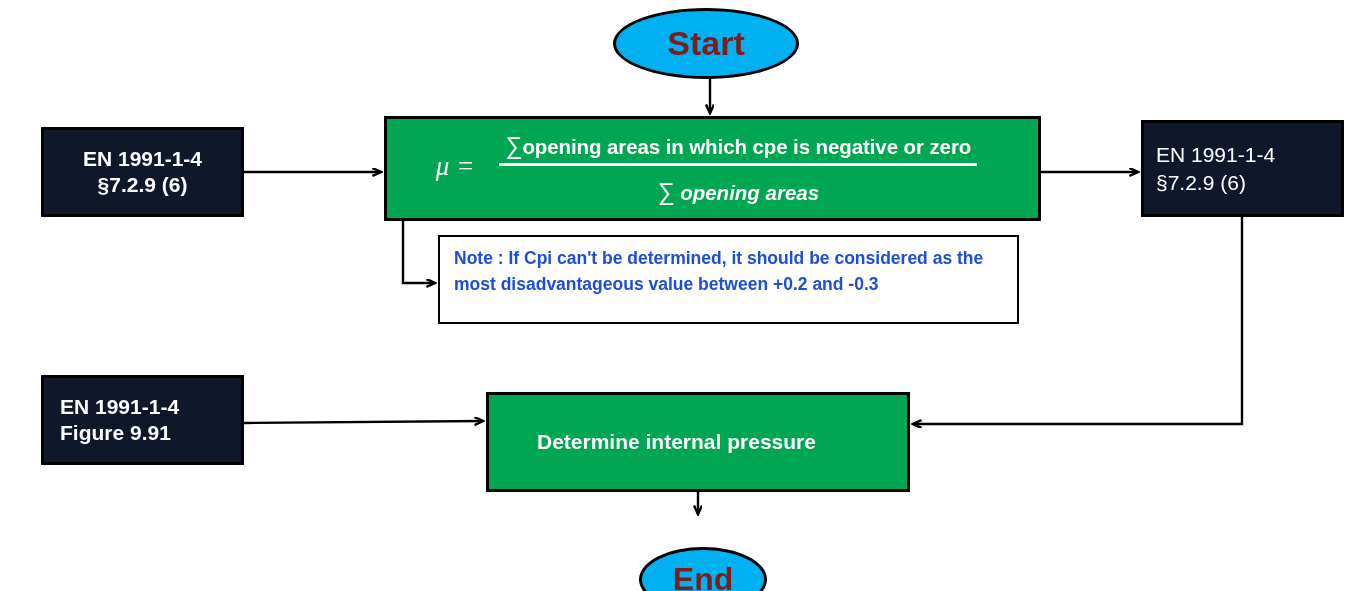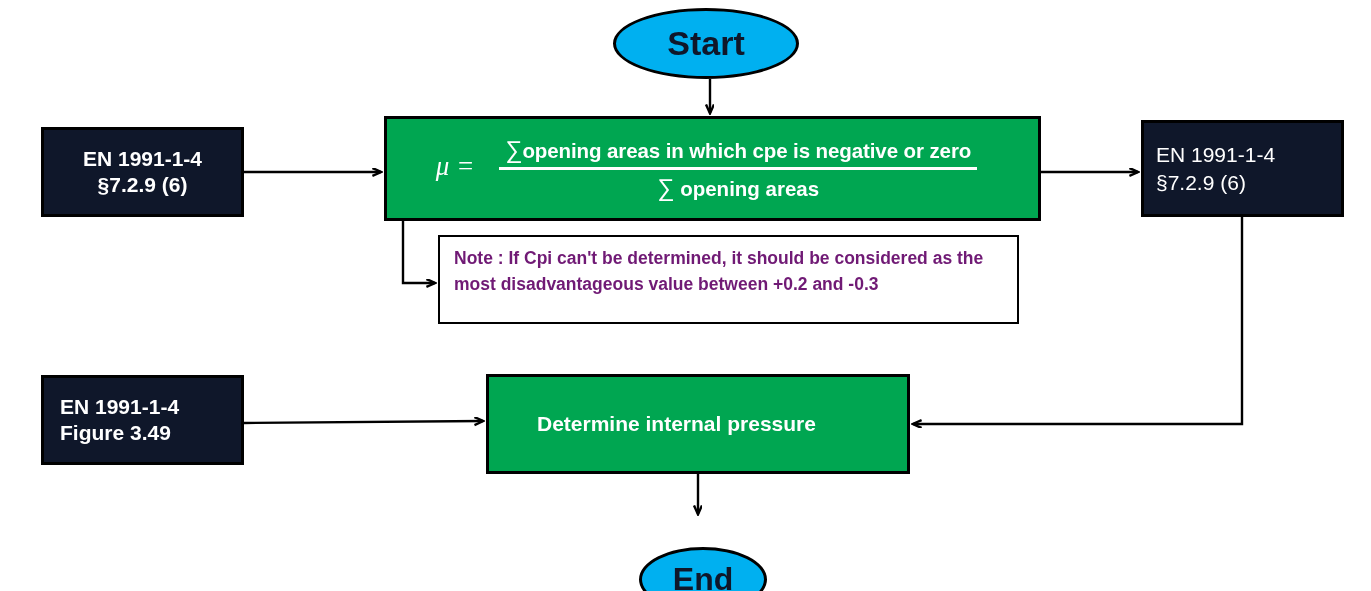--- a/index.html
+++ b/index.html
@@ -33,21 +33,21 @@
   }
 
   
   .terminator {
     background: #00b0f0;
     border: 3px solid #000000;
     border-radius: 50%;
     display: flex;
     align-items: center;
     justify-content: center;
-    color: #0f172a;
+    color: #7f1d1d;
     font-weight: bold;
     z-index: 3;
   }
   #node-start { left: 613px; top: 8px; width: 186px; height: 71px; font-size: 34px; }
   #node-end   { left: 639px; top: 547px; width: 128px; height: 65px; font-size: 32px; }
 
   
   .ref-box {
     background: #0f172a;
     border: 3px solid #000000;
@@ -80,21 +80,21 @@
     background: #00a651;
     border: 3px solid #000000;
     color: #ffffff;
     z-index: 3;
   }
   #node-formula {
     left: 384px; top: 116px; width: 657px; height: 105px;
     display: flex; align-items: center; justify-content: center;
   }
   #node-determine {
-    left: 486px; top: 374px; width: 424px; height: 100px;
+    left: 486px; top: 392px; width: 424px; height: 100px;
     display: flex; flex-direction: column; justify-content: center;
     padding-left: 48px; box-sizing: border-box;
     font-size: 21px; font-weight: bold; line-height: 1.28;
   }
   #node-determine .line { white-space: nowrap; }
 
   
   .formula {
     display: flex;
     align-items: center;
@@ -125,30 +125,31 @@
   }
   .frac .bar {
     width: 100%;
     height: 3px;
     background: #ffffff;
   }
   .frac .den {
     font-size: 20.5px;
     font-weight: bold;
     white-space: nowrap;
-    padding-top: 4px;
+    padding-top: 12px;
+    font-style: italic;
   }
   .sigma { font-size: 24px; font-weight: normal; }
 
   
   #node-note {
     left: 438px; top: 235px; width: 581px; height: 89px;
     background: #ffffff;
     border: 2px solid #000000;
-    color: #701a75;
+    color: #1d4ed8;
     font-size: 17.5px;
     font-weight: bold;
     line-height: 1.47;
     padding: 9px 12px 0 14px;
     box-sizing: border-box;
     z-index: 3;
   }
 </style>
 </head>
 <body>
@@ -201,21 +202,21 @@
     <span class="line">EN 1991-1-4</span>
     <span class="line">§7.2.9 (6)</span>
   </div>
 
   <div class="node" id="node-note">
     <span>Note : If Cpi can't be determined, it should be considered as the most disadvantageous value between +0.2 and -0.3</span>
   </div>
 
   <div class="node ref-box" id="node-ref-left-bottom">
     <span class="line">EN 1991-1-4</span>
-    <span class="line">Figure 3.49</span>
+    <span class="line">Figure 9.91</span>
   </div>
 
   <div class="node process" id="node-determine">
     <span class="line">Determine internal pressure</span>
   </div>
 
   <div class="node terminator" id="node-end">
     <span>End</span>
   </div>
 

